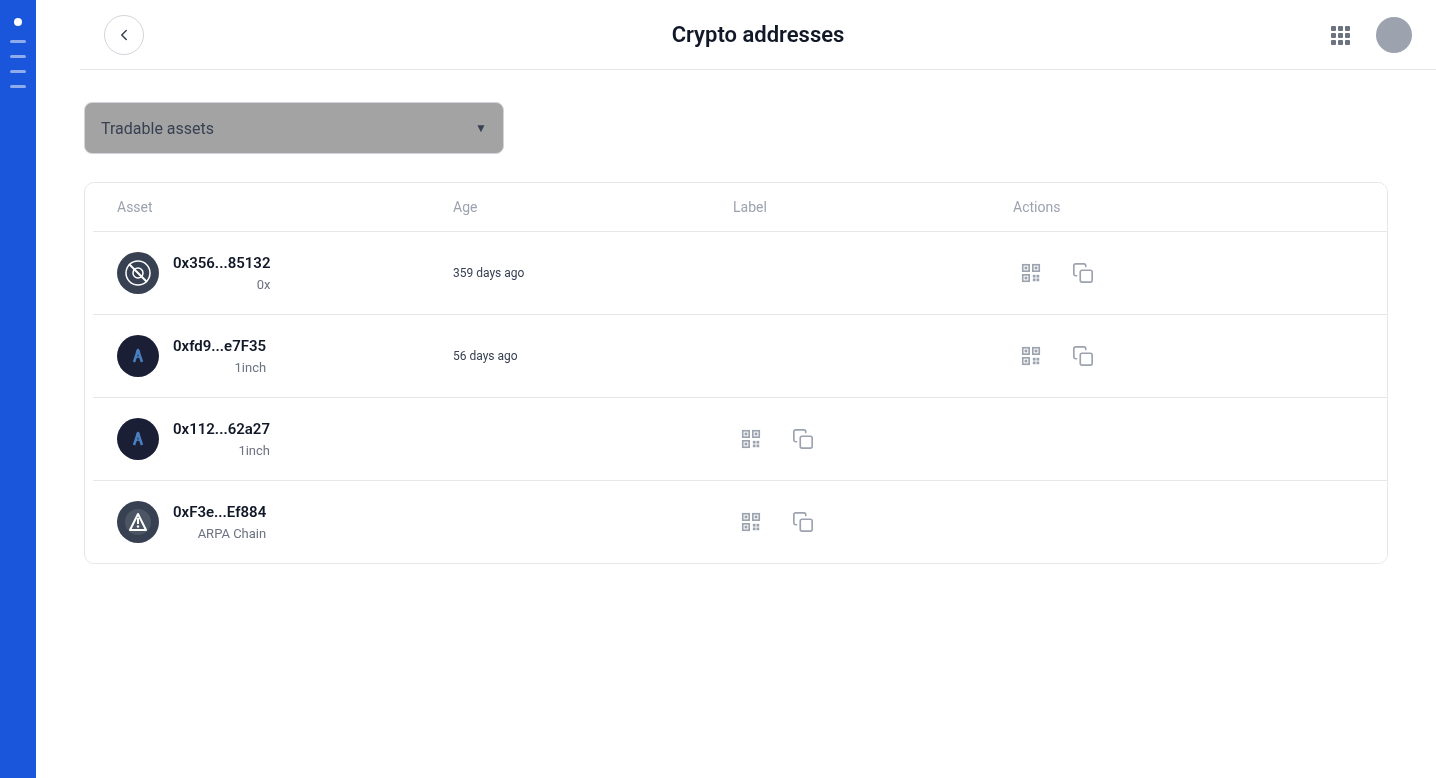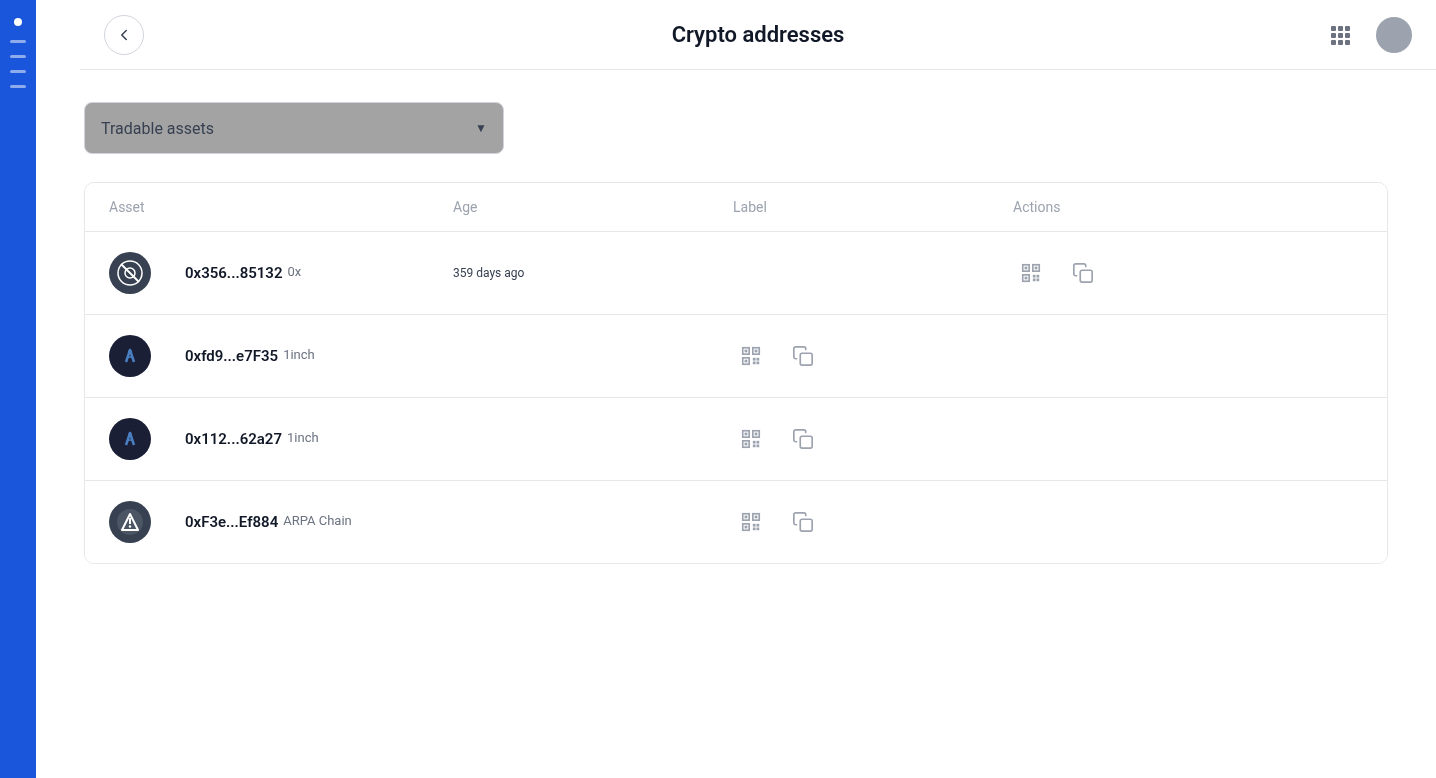--- a/index.html
+++ b/index.html
@@ -150,20 +150,21 @@
     .dropdown-arrow {
       color: #374151;
       font-size: 12px;
     }
 
     
     .table-container {
       border: 1.5px solid #e5e7eb;
       border-radius: 10px;
       overflow: hidden;
+      padding-left: 8px;
     }
 
     .table-header {
       display: grid;
       grid-template-columns: 1fr 280px 280px 350px;
       padding: 16px 24px;
       background: white;
       border-bottom: 1px solid #e5e7eb;
     }
 
@@ -202,23 +203,22 @@
       flex-shrink: 0;
       overflow: hidden;
     }
 
     .asset-icon-dark {
       background: #1e293b;
     }
 
     .asset-info {
       display: flex;
-      flex-direction: row;
+      flex-direction: column;
       gap: 5px;
-      margin-left: 20px;
     }
 
     .asset-address {
       font-size: 15px;
       font-weight: 600;
       color: #111827;
     }
 
     .asset-name {
       font-size: 13px;
@@ -383,20 +383,21 @@
               <path d="M10 20 L14 8 L18 20" stroke="#4a7fc1" stroke-width="2.5" fill="none" stroke-linejoin="round"></path>
               <circle cx="14" cy="10" r="2" fill="#4a7fc1"></circle>
               <path d="M11 16 Q14 14 17 16" stroke="#4a7fc1" stroke-width="1.5" fill="none"></path>
             </svg>
           </div>
           <div class="asset-info">
             <span class="asset-address">0xfd9...e7F35</span>
             <span class="asset-name">1inch</span>
           </div>
         </div>
+        <div class="age-cell">56 days ago</div>
         <div class="label-cell"></div>
         <div class="actions-cell">
           <button class="action-btn">
             <svg viewBox="0 0 24 24" fill="none" stroke="currentColor" stroke-width="1.8">
               <rect x="3" y="3" width="7" height="7"></rect>
               <rect x="14" y="3" width="7" height="7"></rect>
               <rect x="3" y="14" width="7" height="7"></rect>
               <rect x="5" y="5" width="3" height="3" fill="currentColor" stroke="none"></rect>
               <rect x="16" y="5" width="3" height="3" fill="currentColor" stroke="none"></rect>
               <rect x="5" y="16" width="3" height="3" fill="currentColor" stroke="none"></rect>

